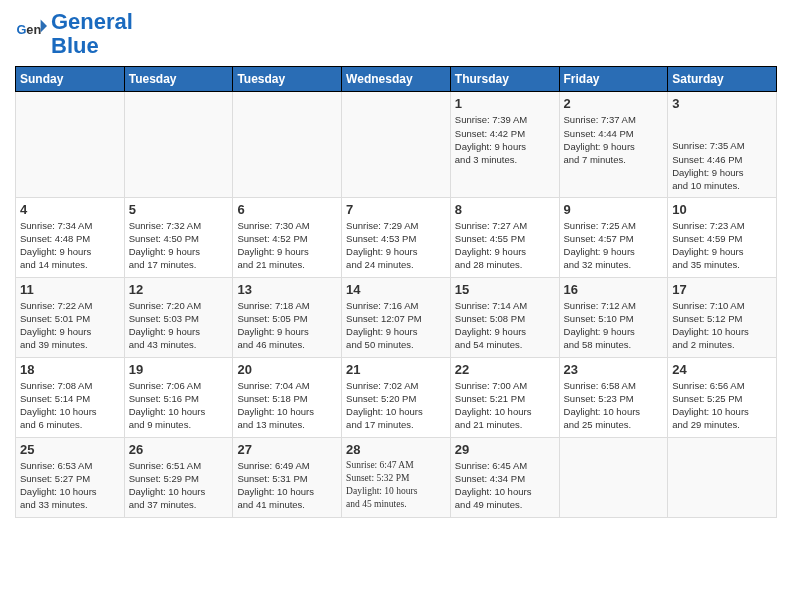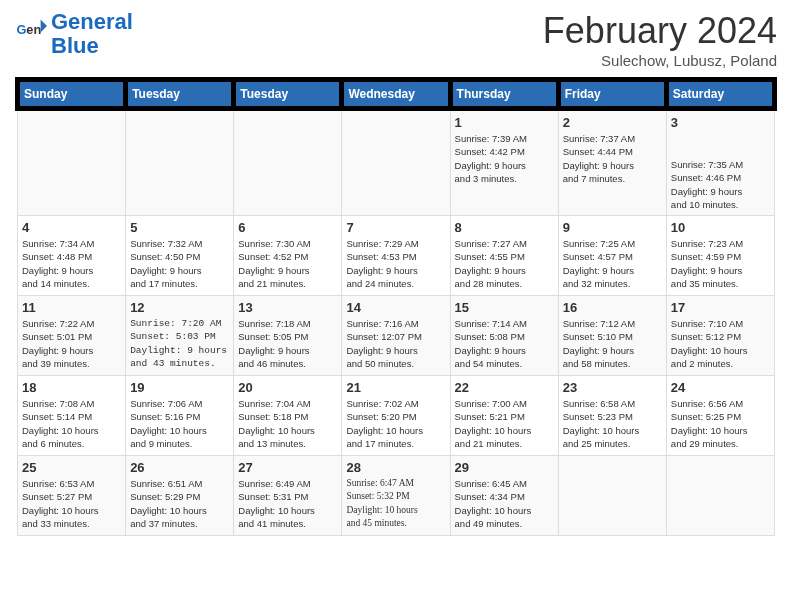--- a/index.html
+++ b/index.html
@@ -46,21 +46,21 @@
       border-collapse: collapse;
       table-layout: fixed;
     }
     thead tr th {
       background-color: #2a6db5;
       color: #fff;
       font-size: 12px;
       font-weight: bold;
       padding: 5px 4px;
       text-align: left;
-      border: 5px solid #000000;
+      border: 1px solid #000000;
     }
     tbody tr td {
       vertical-align: top;
       padding: 4px 4px;
       font-size: 10px;
       color: #333;
       border: 1px solid #ddd;
       height: 80px;
     }
     tbody tr:nth-child(odd) td { background: #f9f9f9; }
@@ -87,24 +87,20 @@
       <text x="14" y="20" font-size="16" font-weight="bold" fill="#333">e</text>
       <text x="23" y="20" font-size="16" font-weight="bold" fill="#333">n</text>
 
       <polygon points="32,2 40,10 32,18" fill="#2a6db5"></polygon>
     </svg>
     <div class="logo-text">
       <div><span>General</span></div>
       <div><span>Blue</span></div>
     </div>
   </div>
-  <div class="title-block">
-    <div class="month-title">February 2024</div>
-    <div class="subtitle">Sulechow, Lubusz, Poland</div>
-  </div>
 </div>
 
 <table>
   <thead>
     <tr id="weekday-header">
     <th>Sunday</th>
         <th>Tuesday</th>
         <th>Tuesday</th>
         <th>Wednesday</th>
         <th>Thursday</th>
@@ -194,21 +190,21 @@
       <tr>
         <td>
           <div class="day-num">11</div>
           <div class="day-info" style="white-space: pre-line;">Sunrise: 7:22 AM
 Sunset: 5:01 PM
 Daylight: 9 hours
 and 39 minutes.</div>
         </td>
         <td>
           <div class="day-num">12</div>
-          <div class="day-info" style="white-space: pre-line; font-family: Liberation Mono, monospace;">Sunrise: 7:20 AM
+          <div class="day-info" style="white-space: pre-line;">Sunrise: 7:20 AM
 Sunset: 5:03 PM
 Daylight: 9 hours
 and 43 minutes.</div>
         </td>
         <td>
           <div class="day-num">13</div>
           <div class="day-info" style="white-space: pre-line;">Sunrise: 7:18 AM
 Sunset: 5:05 PM
 Daylight: 9 hours
 and 46 minutes.</div>

